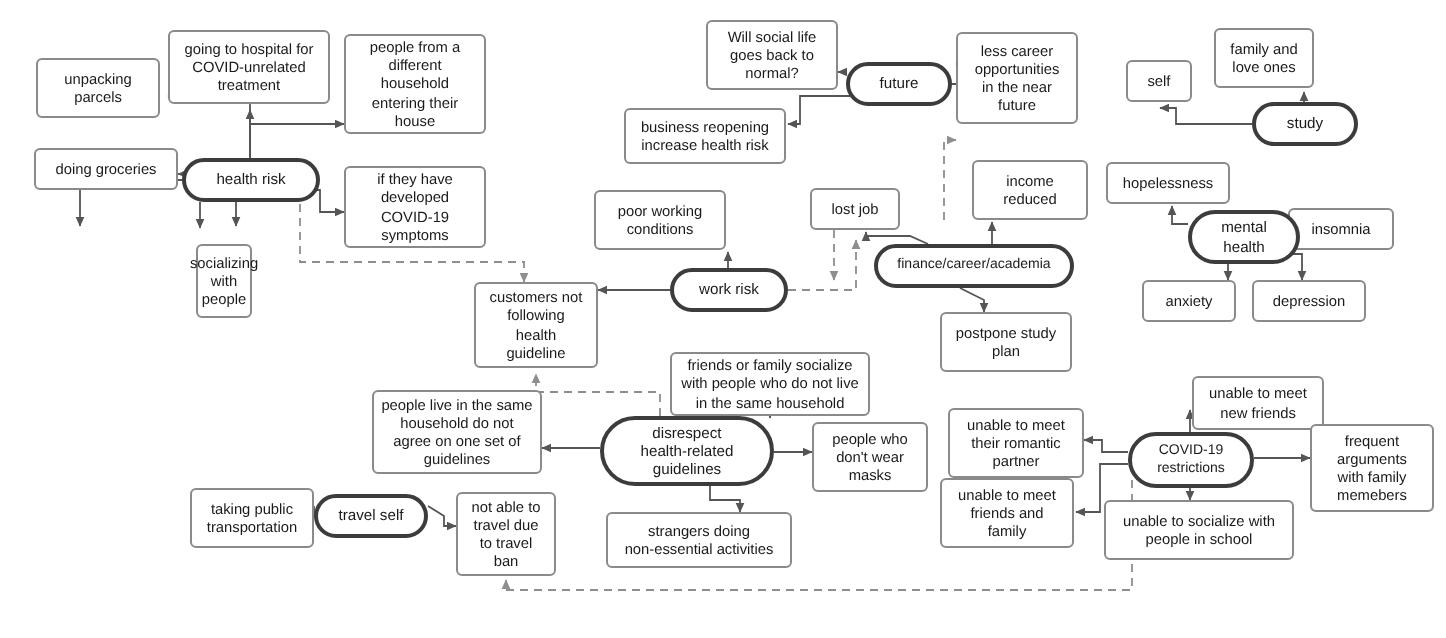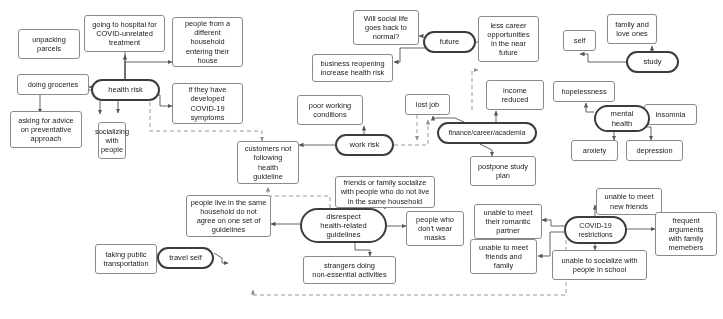--- a/index.html
+++ b/index.html
@@ -130,25 +130,20 @@
     </div>
   <div class="node" style="left:17px;top:74px;width:72px;height:21px">
       <span>doing groceries</span>
     </div>
   <div class="node" style="left:172px;top:83px;width:71px;height:41px">
       <span>if they have
 developed
 COVID-19
 symptoms</span>
     </div>
-  <div class="node" style="left:10px;top:111px;width:72px;height:37px">
-      <span>asking for advice
-on preventative
-approach</span>
-    </div>
   <div class="node" style="left:98px;top:122px;width:28px;height:37px">
       <span>socializing
 with people</span>
     </div>
   <div class="node" style="left:353px;top:10px;width:66px;height:35px">
       <span>Will social life
 goes back to
 normal?</span>
     </div>
   <div class="node" style="left:312px;top:54px;width:81px;height:28px">
@@ -229,20 +224,26 @@
   <div class="node" style="left:655px;top:212px;width:62px;height:44px">
       <span>frequent
 arguments
 with family
 memebers</span>
     </div>
   <div class="node" style="left:95px;top:244px;width:62px;height:30px">
       <span>taking public
 transportation</span>
     </div>
+  <div class="node" style="left:228px;top:246px;width:50px;height:42px">
+      <span>not able to
+travel due
+to travel
+ban</span>
+    </div>
   <div class="node" style="left:303px;top:256px;width:93px;height:28px">
       <span>strangers doing
 non-essential activities</span>
     </div>
   <div class="node" style="left:470px;top:239px;width:67px;height:35px">
       <span>unable to meet
 friends and
 family</span>
     </div>
   <div class="node" style="left:552px;top:250px;width:95px;height:30px">

